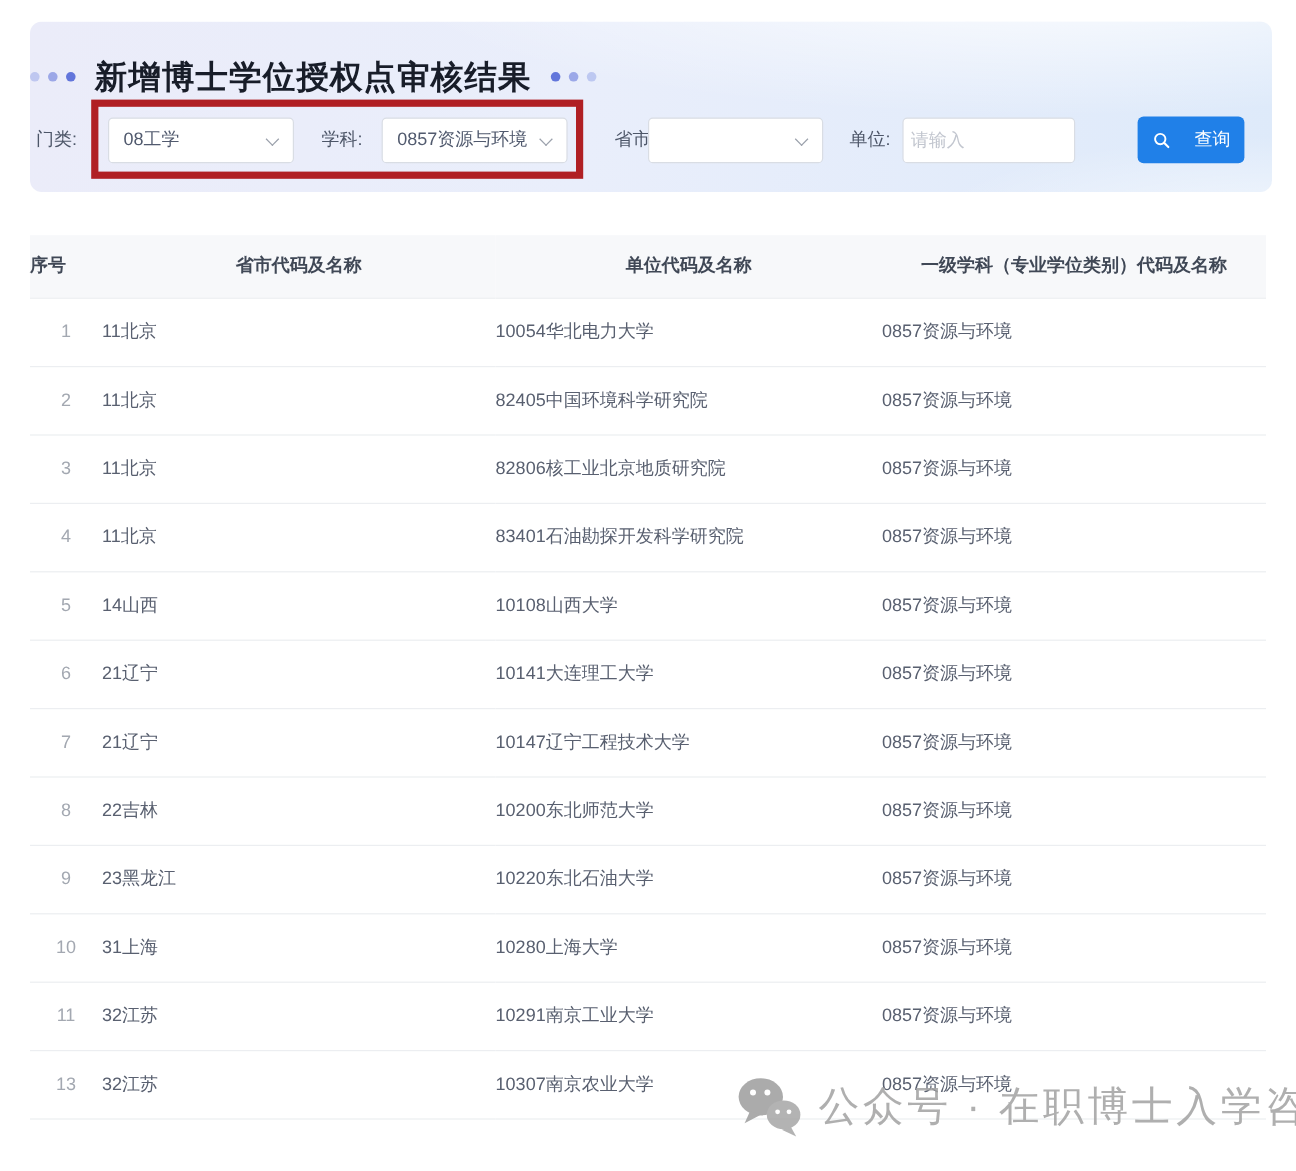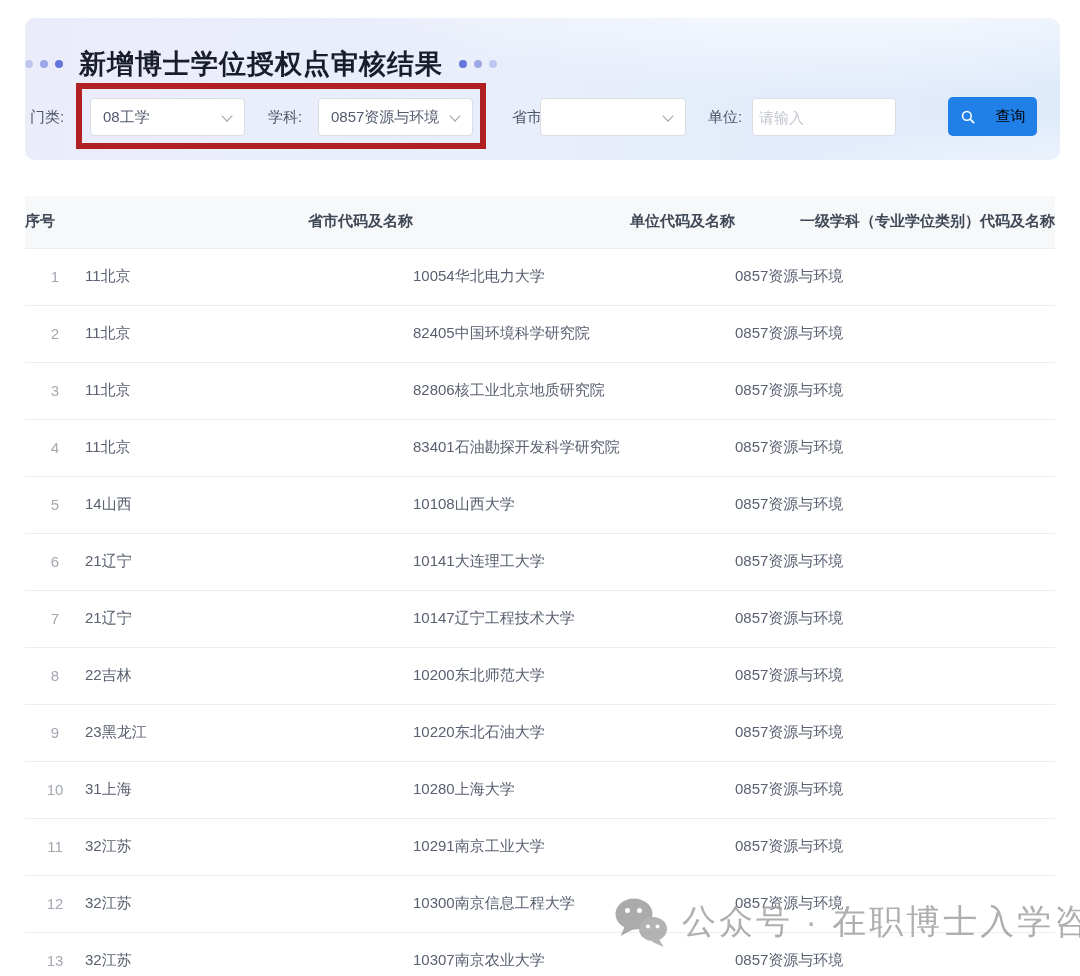--- a/index.html
+++ b/index.html
@@ -34,36 +34,36 @@
   .text-input { padding:0 6px; }
   .text-input::placeholder { color:#c2c6cf; }
   .chevron {
     position:absolute; right:13px; top:13px; width:8px; height:8px;
     border-right:1.6px solid #9aa0ab; border-bottom:1.6px solid #9aa0ab;
     transform:rotate(45deg);
   }
   .search-btn {
     position:absolute; left:923px; top:79px; width:89px; height:39px;
     background:#2080e8; border:none; border-radius:5px; cursor:pointer;
-    color:#000000; font-size:15px; font-weight:500;
+    color:#ffffff; font-size:15px; font-weight:500;
     display:flex; align-items:center; justify-content:center; gap:20px;
     font-family:Liberation Sans, sans-serif;
   }
 
   
   .highlight-box {
     position:absolute; left:76px; top:83px; width:410px; height:66px;
     border:6px solid #b01f24; z-index:5; pointer-events:none;
   }
 
   
   .results { position:absolute; left:25px; top:196px; width:1030px; border-collapse:collapse; table-layout:fixed; }
   .results th {
     height:52px; background:#f7f8fa; font-size:15px; font-weight:700; color:#404856;
-    text-align:right; vertical-align:middle; border-bottom:1px solid #eceef1;
+    text-align:center; vertical-align:middle; border-bottom:1px solid #eceef1;
   }
   .results th:first-child { text-align:left; }
   .results td {
     height:57px; font-size:15px; color:#596070; vertical-align:middle;
     border-bottom:1px solid #eceef1; white-space:nowrap; overflow:hidden;
   }
   .results td:first-child { text-align:center; color:#a3a8b1; }
 
   
   .watermark {
@@ -201,26 +201,20 @@
           <td>10280上海大学</td>
           <td>0857资源与环境</td>
         </tr>
         <tr>
           <td>11</td>
           <td>32江苏</td>
           <td>10291南京工业大学</td>
           <td>0857资源与环境</td>
         </tr>
         <tr>
-          <td>12</td>
-          <td>32江苏</td>
-          <td>10300南京信息工程大学</td>
-          <td>0857资源与环境</td>
-        </tr>
-        <tr>
           <td>13</td>
           <td>32江苏</td>
           <td>10307南京农业大学</td>
           <td>0857资源与环境</td>
         </tr>
       </tbody>
   </table>
 
   <div class="watermark">
     <svg width="58" height="52" viewBox="0 0 58 52">

